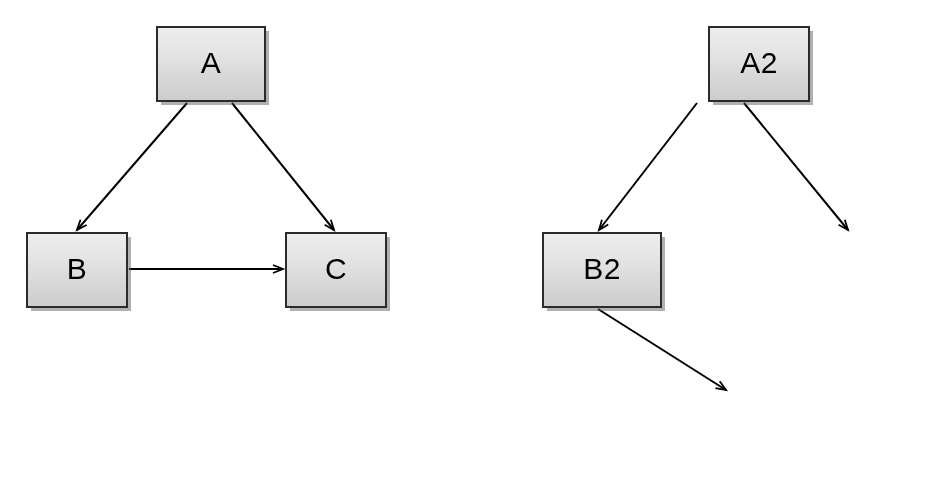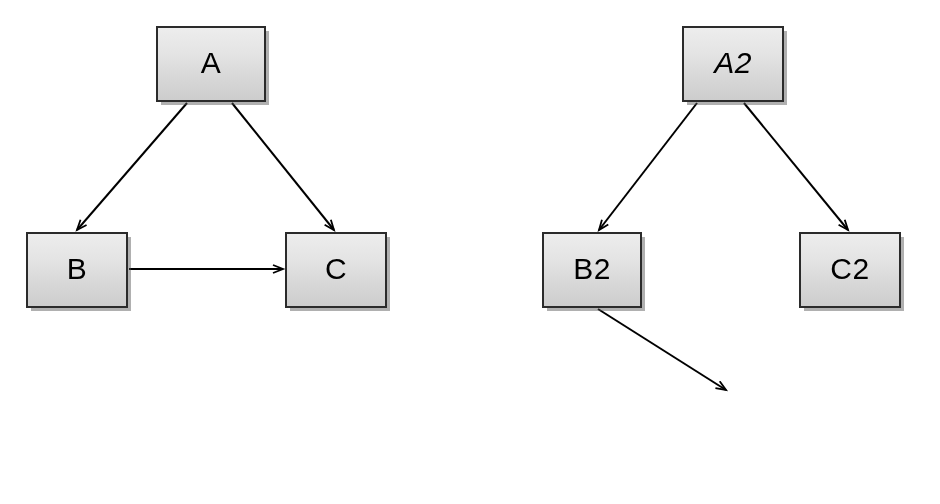--- a/index.html
+++ b/index.html
@@ -71,26 +71,23 @@
   </div>
 
   <div class="node" style="left:26px; top:232px; width:102px; height:76px;">
     <span class="node-label">B</span>
   </div>
 
   <div class="node" style="left:285px; top:232px; width:102px; height:76px;">
     <span class="node-label">C</span>
   </div>
 
-  <div class="node" style="left:682px; top:26px; width:102px; height:76px;font-style:italic;">
+  <div class="node" style="left:708px; top:26px; width:102px; height:76px;">
     <span class="node-label">A2</span>
   </div>
 
-  <div class="node" style="left:542px; top:232px; width:100px; height:76px;">
+  <div class="node" style="left:542px; top:232px; width:120px; height:76px;">
     <span class="node-label">B2</span>
   </div>
 
-  <div class="node" style="left:799px; top:232px; width:102px; height:76px;">
-    <span class="node-label">C2</span>
-  </div>
 
 
 </div>
 
 </body></html>

